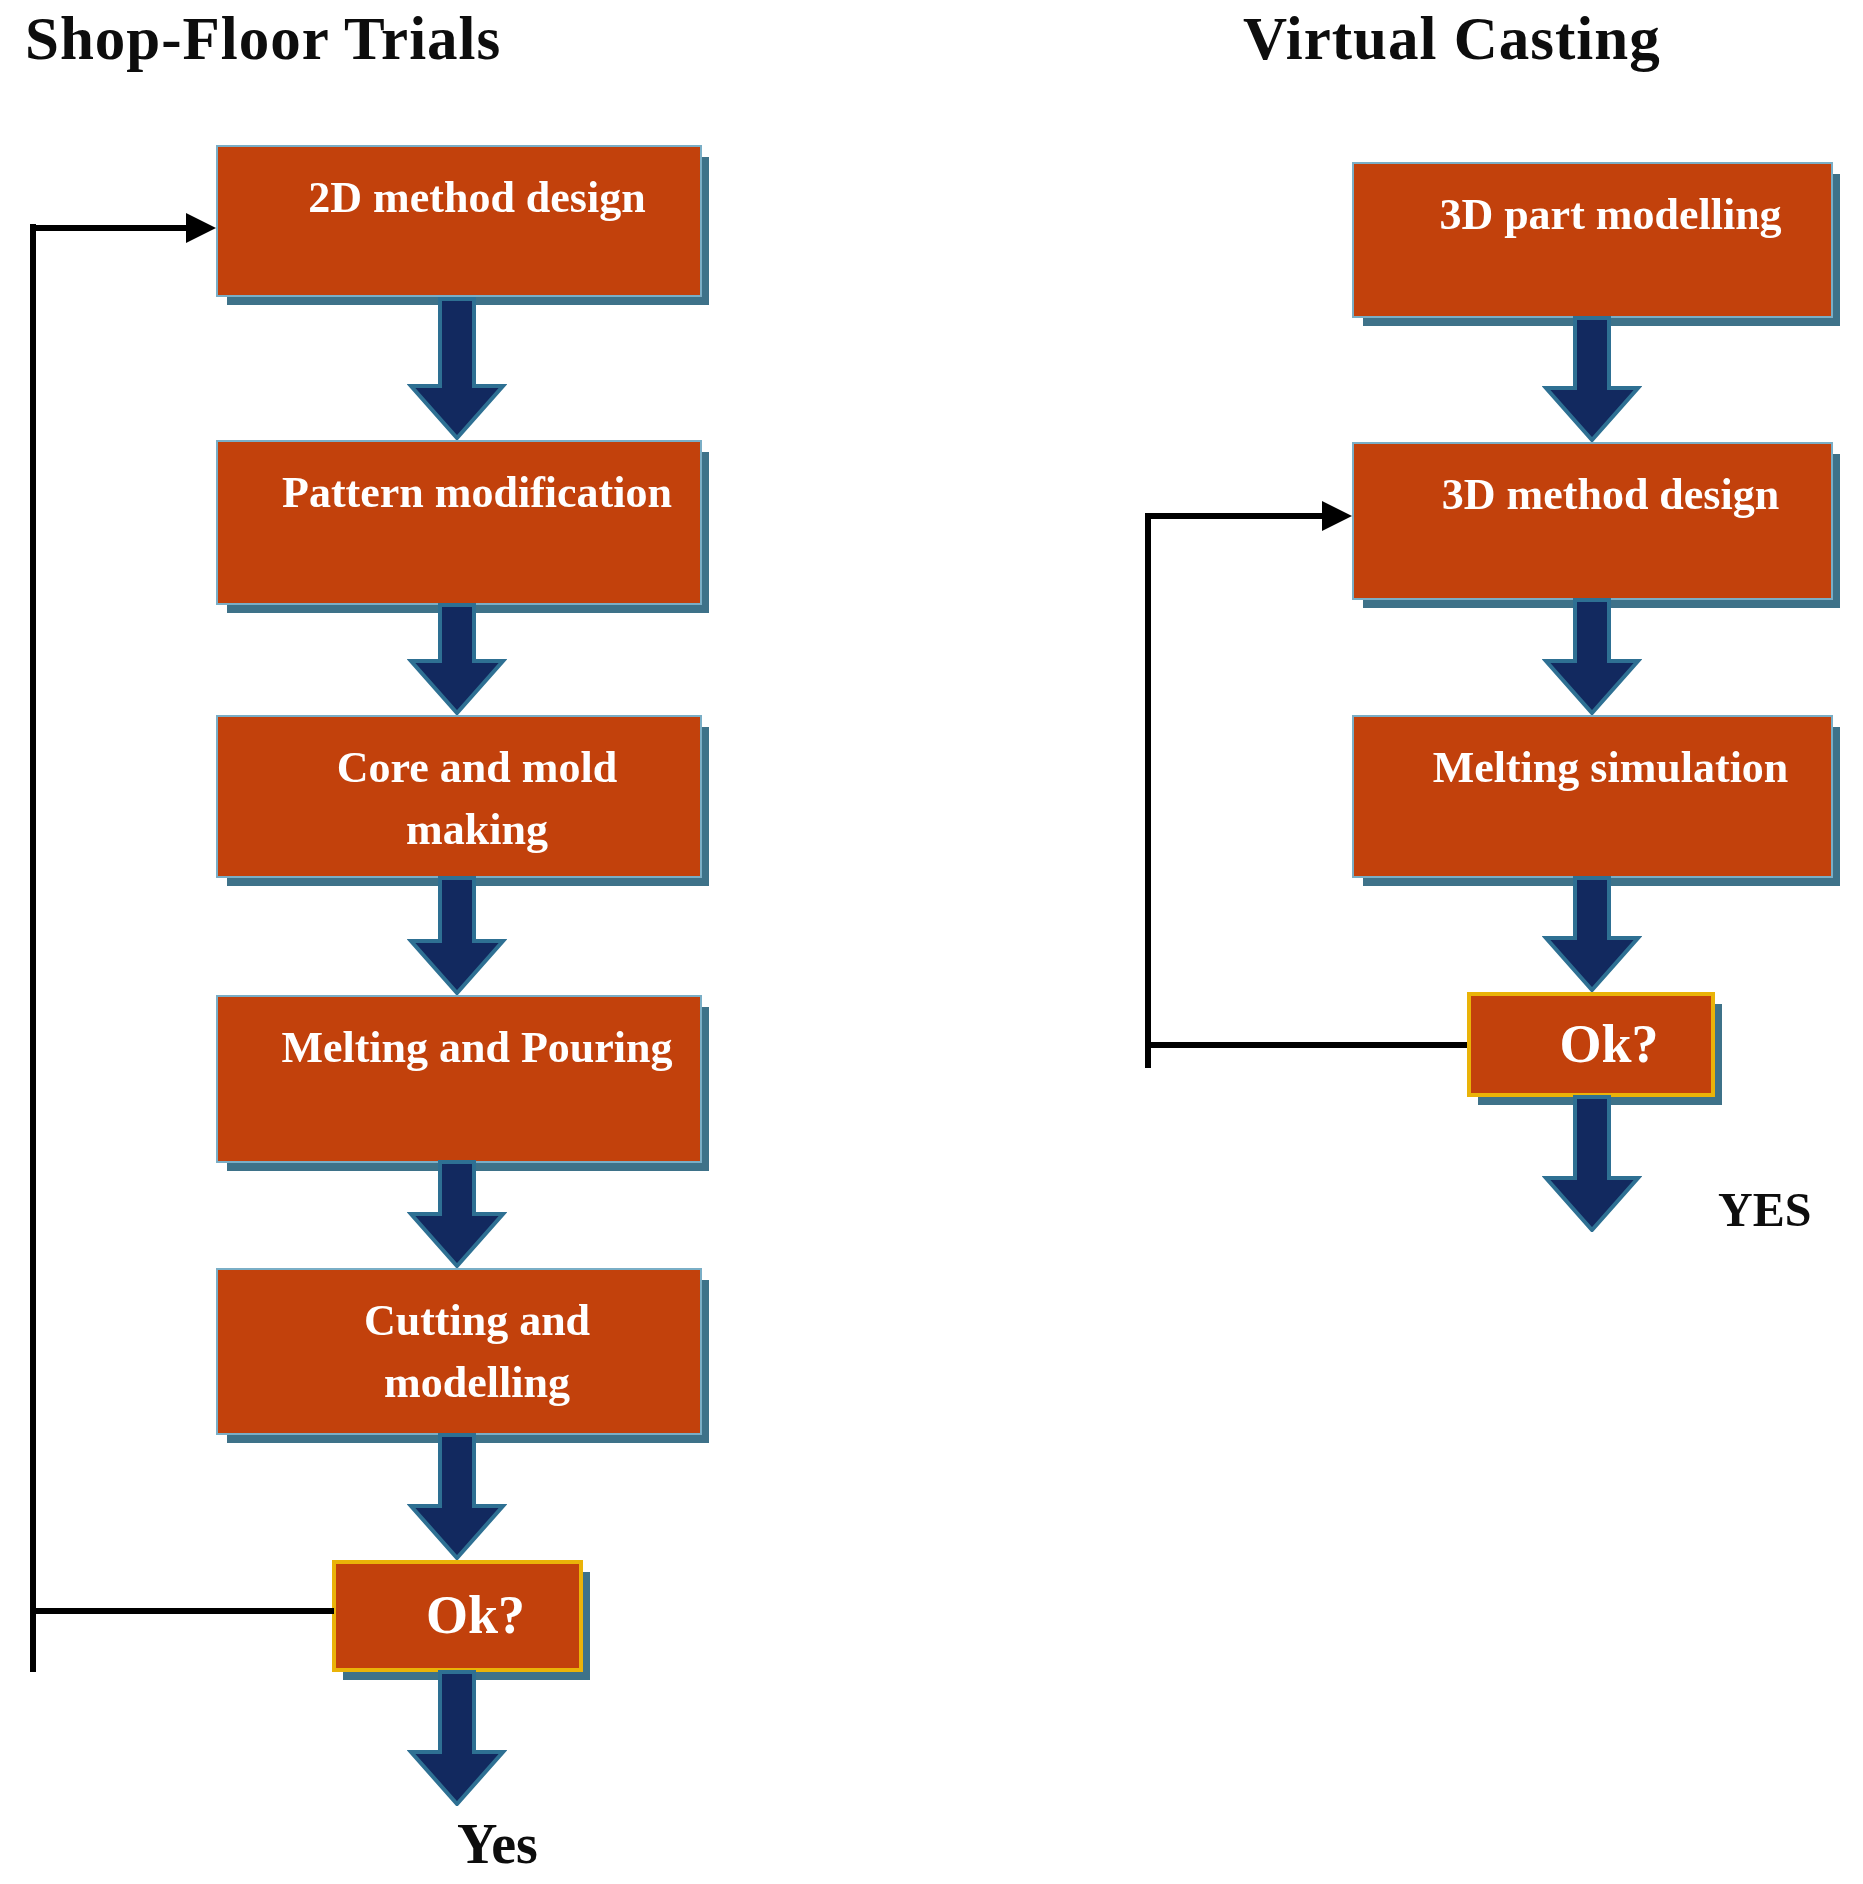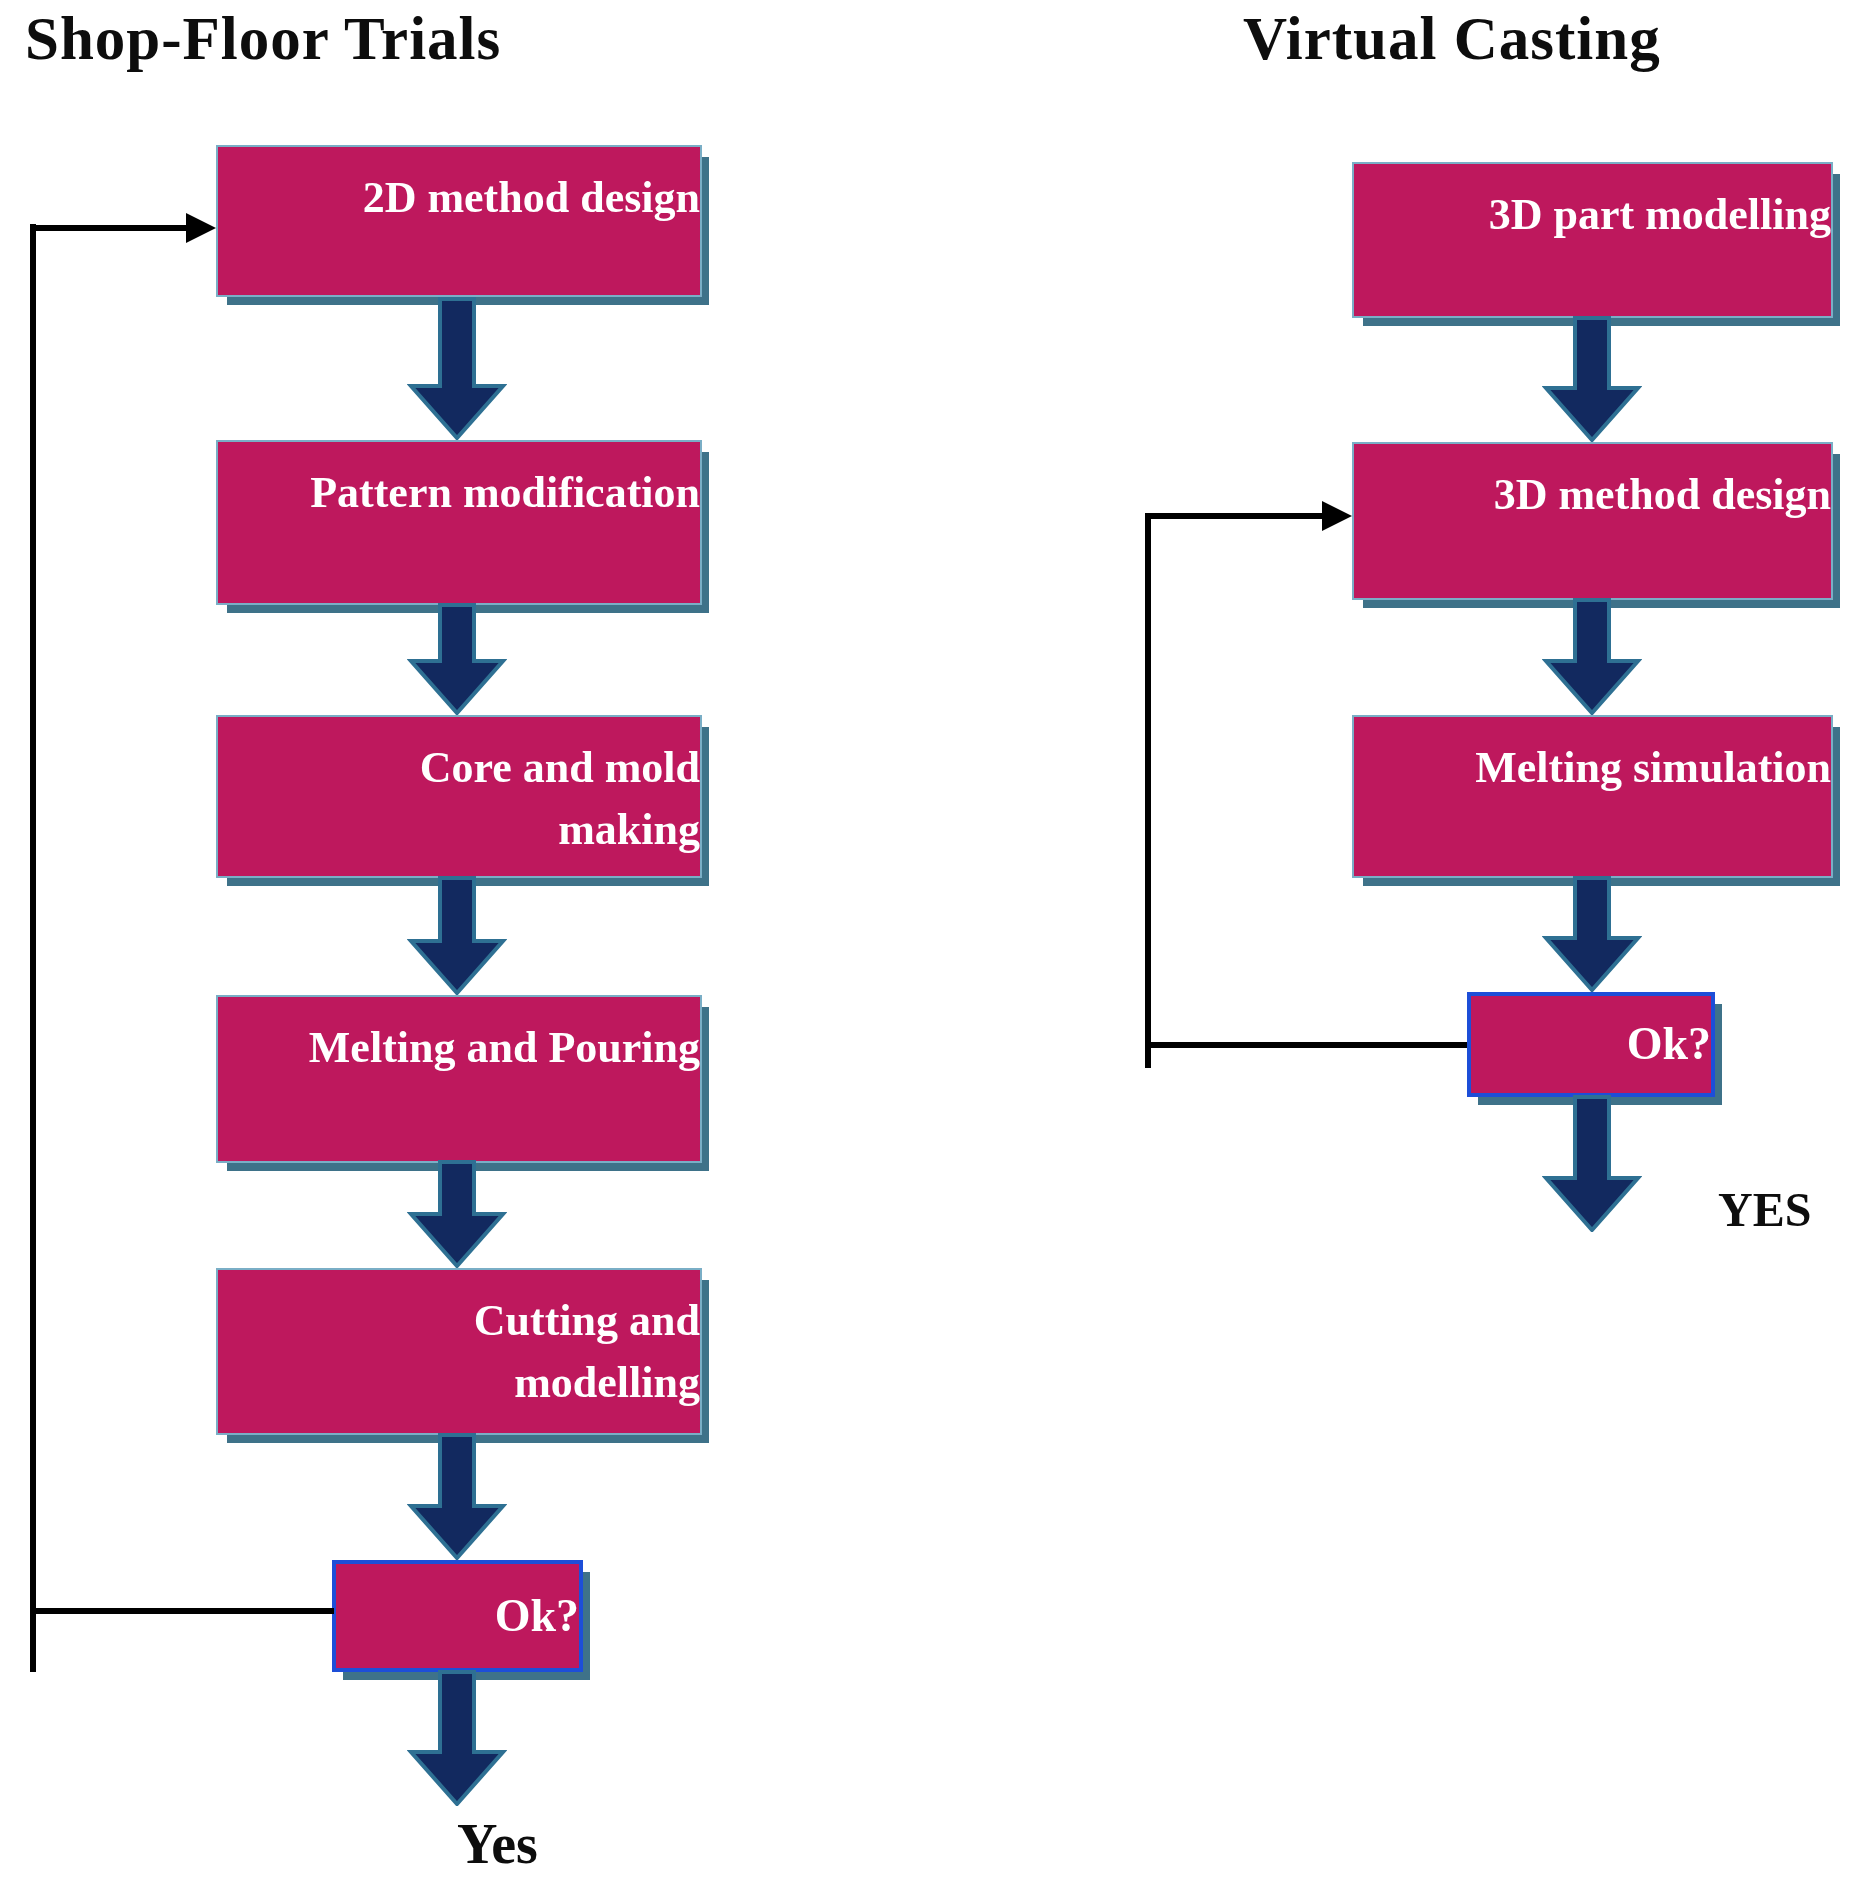--- a/index.html
+++ b/index.html
@@ -15,40 +15,40 @@
     position:absolute;
     font-size:61px;
     font-weight:bold;
     color:#0d0d0d;
     letter-spacing:1px;
     white-space:nowrap;
   }
   .flowbox{
     position:absolute;
     box-sizing:border-box;
-    background:#be185d;
+    background:#c2410c;
     border:2px solid #7aaec6;
     box-shadow:9px 10px 0 -2px #3e7289;
     color:#ffffff;
     font-weight:bold;
     font-size:44px;
     line-height:1.4;
     text-align:center;
     display:flex;
     flex-direction:column;
-    align-items:flex-end;
+    align-items:center;
     justify-content:flex-start;
     padding-top:20px;
     padding-left:36px;
   }
   .okbox{
     justify-content:center;
     padding-top:0;
-    border:4px solid #1d4ed8;
-    font-size:46px;
+    border:4px solid #eab308;
+    font-size:54px;
   }
   .block-arrow{
     position:absolute;
     display:block;
   }
   .bline{
     position:absolute;
     background:#000000;
   }
   .head-right{

